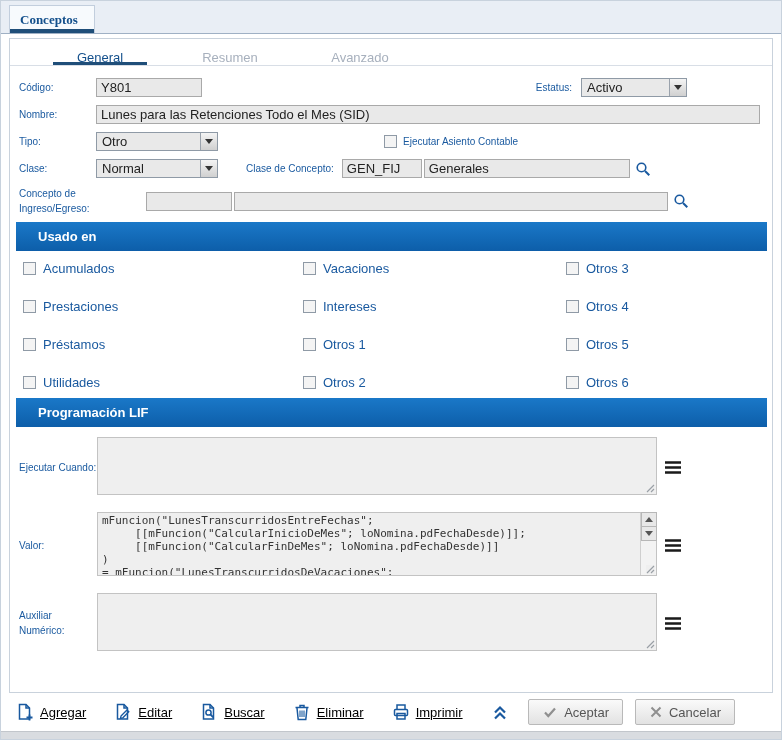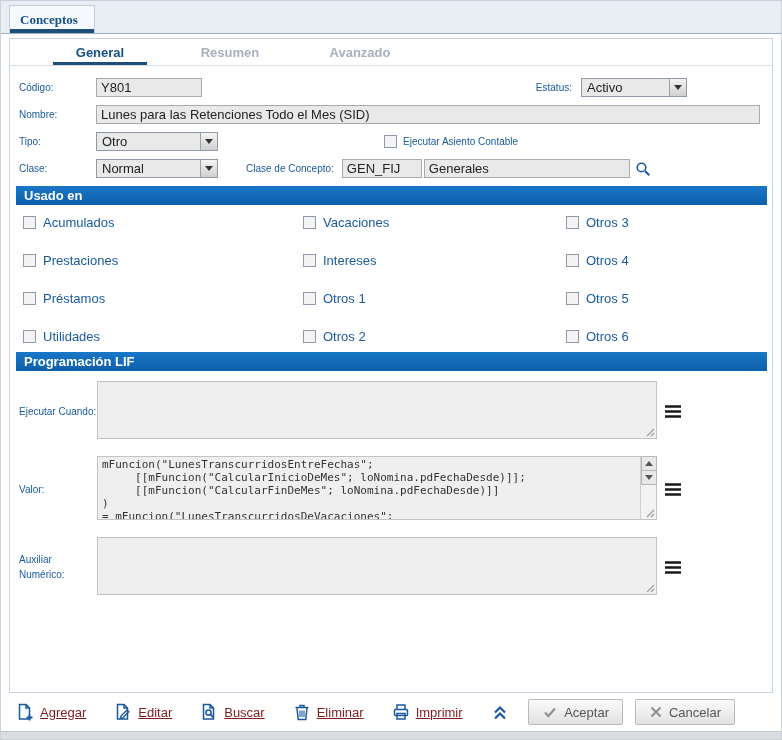--- a/index.html
+++ b/index.html
@@ -13,44 +13,44 @@
     display:flex; align-items:stretch; padding:4px 0 0 8px;font-family:Liberation Serif, serif; }
   .top-tab { position:relative; display:flex; align-items:center;
     padding:0 16px 0 10px; background:#f7fafd; border:1px solid #c2cedd; border-bottom:none;
     font-weight:bold; color:#14508c; font-size:13px; cursor:pointer; }
   .top-tab::after { content:""; position:absolute; left:0; right:0; bottom:0; height:4px; background:#1f4e79; }
 
   
   .panel { flex:1 1 auto; margin:4px 8px 0; border:1px solid #c9d2dc; background:#fff;
     overflow:hidden; display:flex; flex-direction:column; }
   .tabs { flex:0 0 27px; display:flex; border-bottom:1px solid #d8dee6; padding-left:25px; }
-  .tab { width:130px; display:flex; align-items:center; justify-content:center;
-    font-size:13px; font-weight:bold; color:#a7b0bd; position:relative; cursor:pointer; }
+  .tab { width:130px; display:flex; align-items:flex-end; justify-content:center;
+    font-size:13px; font-weight:normal; color:#a7b0bd; position:relative; cursor:pointer; }
   .tab.active { color:#14508c; }
   .tab.active::after { content:""; position:absolute; left:18px; right:18px; bottom:0; height:3px; background:#1f4e79; }
 
   .form { flex:1 1 auto; padding:12px 12px 0 9px; overflow:hidden; }
   .row { display:flex; align-items:center; margin-bottom:8px; }
   .lbl { color:#19599f; font-size:10px; line-height:15px; flex:0 0 auto; }
   .lblw { width:77px; }
   .lblw2 { width:127px; }
   .inp { height:19px; background:#e9e9e9; border:1px solid #a9a9a9; font-size:13px;
     color:#222; padding:0 4px; font-family:"Liberation Sans",sans-serif; outline:none; }
   .select { height:19px; background:#e9e9e9; border:1px solid #8f9aa6; display:flex;
     align-items:center; justify-content:space-between; font-size:13px; color:#222; cursor:pointer; }
   .select-value { padding-left:5px; }
   .select-arrow { width:17px; align-self:stretch; background:linear-gradient(#f4f4f4,#d0d0d0);
     border-left:1px solid #9aa2ac; display:flex; align-items:center; justify-content:center; }
   .select-arrow::after { content:""; border-left:4px solid transparent; border-right:4px solid transparent;
     border-top:5px solid #333; }
   .cb { width:13px; height:13px; background:#f4f4f4; border:1px solid #8f9aa6; flex:0 0 auto; cursor:pointer; }
   .lookup { margin-left:5px; flex:0 0 auto; cursor:pointer; }
 
-  .section-bar { height:19px; background:linear-gradient(#1a78c8,#0d5ea9); color:#fff;
-    font-weight:bold; font-size:13px; display:flex; align-items:center; padding-left:8px;
+  .section-bar { height:29px; background:linear-gradient(#1a78c8,#0d5ea9); color:#fff;
+    font-weight:bold; font-size:13px; display:flex; align-items:center; padding-left:22px;
     margin:4px -7px 10px -3px; }
 
   .cb-grid { display:grid; grid-template-columns:280px 263px 1fr; row-gap:23px;
     margin:10px 0 8px 4px; }
   .cb-item { display:flex; align-items:center; gap:7px; color:#19599f; font-size:13px; }
 
   .ta-row { display:flex; align-items:center; margin-bottom:17px; }
   .ta-row .lbl { width:78px; padding-top:2px; }
   .ta-box { position:relative; width:560px; background:#efefef; border:1px solid #c3c3c3; }
   .h58 { height:58px; }
@@ -63,21 +63,21 @@
     padding:1px 2px 0 4px; white-space:pre; }
   .vsb { position:absolute; right:0; top:0; bottom:0; width:16px; background:#f3f3f3;
     border-left:1px solid #cfcfcf; z-index:2; }
   .sb-btn { height:15px; background:#e8e8e8; border:1px solid #b7b7b7; margin:-1px -1px 0 0;
     display:flex; align-items:center; justify-content:center; cursor:pointer; }
   .sb-up::after { content:""; border:4px solid transparent; border-bottom:5px solid #555; margin-top:-4px; }
   .sb-down::after { content:""; border:4px solid transparent; border-top:5px solid #555; margin-bottom:-4px; }
 
   
   .toolbar { flex:0 0 38px; display:flex; align-items:center; padding:0 46px 0 14px; background:#fff; }
-  .tool { display:flex; align-items:center; gap:5px; color:#7f1d1d; font-size:13px;
+  .tool { display:flex; align-items:center; gap:5px; color:#000000; font-size:13px;
     margin-right:27px; cursor:pointer; white-space:nowrap; }
   .tool .tool-label { text-decoration:underline; }
   .tool.icon-only { margin-right:0; }
   .btn { height:26px; display:flex; align-items:center; gap:6px; padding:0 13px;
     background:linear-gradient(#fafafa,#e2e2e2); border:1px solid #b9b9b9; border-radius:2px;
     color:#555; font-size:13px; cursor:pointer; white-space:nowrap; }
   .btn-aceptar { margin-left:auto; }
   .btn-cancelar { margin-left:12px; }
 
   .bottom-strip { flex:0 0 8px; background:#d9dce0; border-top:1px solid #c2c6cb; }
@@ -144,20 +144,29 @@
         </div>
         <label class="lbl" style="margin-left:28px">Clase de Concepto:</label>
         <input class="inp" style="width: 80px; margin-left: 8px;" value="GEN_FIJ">
         <input class="inp" style="width: 206px; margin-left: 2px;" value="Generales">
         <svg class="lookup" width="16" height="16" viewBox="0 0 16 16">
             <circle cx="6.5" cy="6.5" r="4.3" fill="none" stroke="#19599f" stroke-width="1.6"></circle>
             <line x1="10" y1="10" x2="14.3" y2="14.3" stroke="#19599f" stroke-width="2"></line>
           </svg>
       </div>
 
+      <div class="row" style="align-items:center;margin-bottom:6px">
+        <label class="lbl lblw2">Concepto de Ingreso/Egreso:</label>
+        <input class="inp" style="width: 86px;" value="">
+        <input class="inp" style="width: 434px; margin-left: 2px;" value="">
+        <svg class="lookup" width="16" height="16" viewBox="0 0 16 16">
+            <circle cx="6.5" cy="6.5" r="4.3" fill="none" stroke="#19599f" stroke-width="1.6"></circle>
+            <line x1="10" y1="10" x2="14.3" y2="14.3" stroke="#19599f" stroke-width="2"></line>
+          </svg>
+      </div>
 
       <div class="section-bar">Usado en</div>
 
       <div class="cb-grid">
         <div class="cb-item">
             <span class="cb"></span>
             <span>Acumulados</span>
           </div>
         <div class="cb-item">
             <span class="cb"></span>

